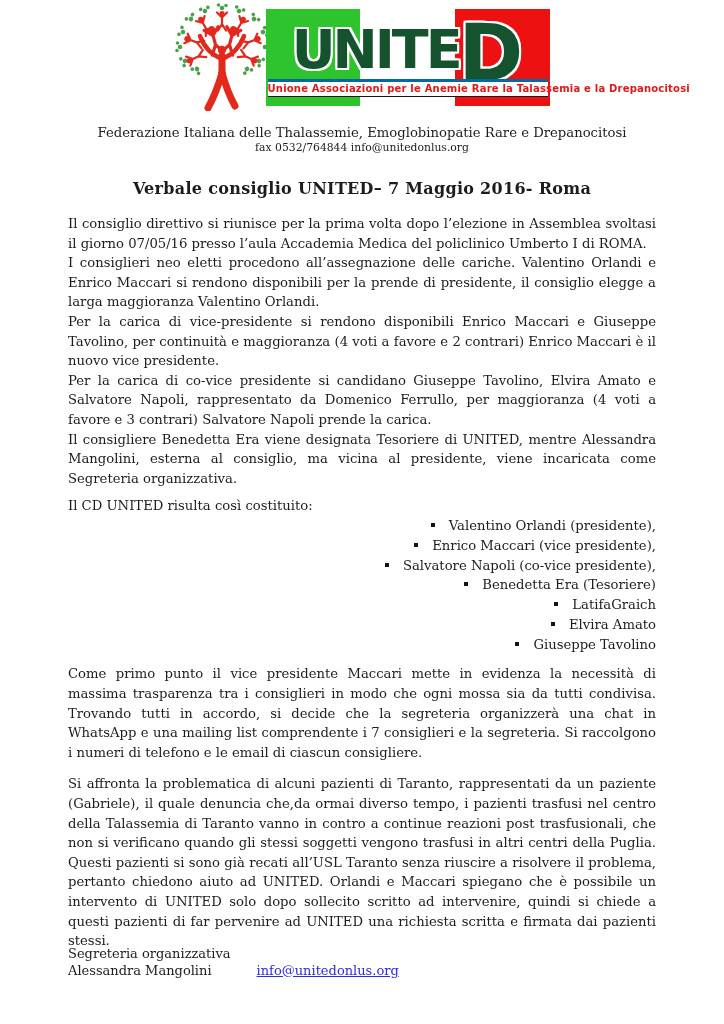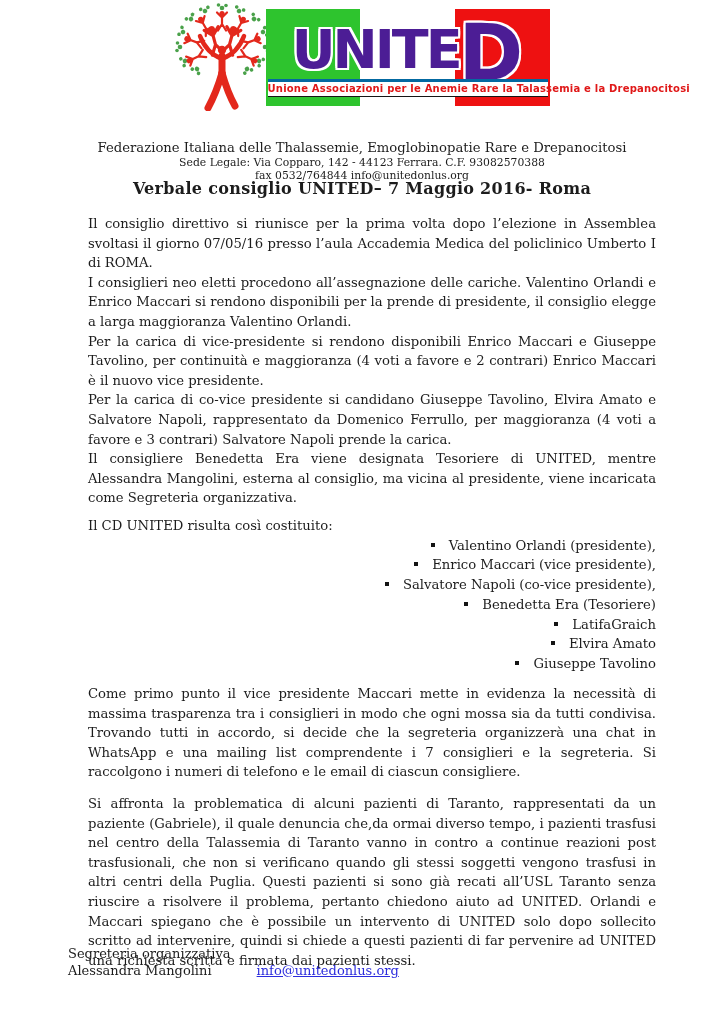--- a/index.html
+++ b/index.html
@@ -36,21 +36,21 @@
   .band-white { background: #ffffff; }
   .band-red   { background: #ee1111; }
   .wordmark {
     position: absolute;
     left: 0; right: 0; top: 0; bottom: 14px;
     display: flex;
     align-items: center;
     justify-content: center;
     font-family: "DejaVu Sans", sans-serif;
     font-weight: 800;
-    color: #4c1d95;
+    color: #14532d;
     text-shadow: -2px -2px 0 #fff, 2px -2px 0 #fff, -2px 2px 0 #fff, 2px 2px 0 #fff,
                  -2px 0 0 #fff, 2px 0 0 #fff, 0 -2px 0 #fff, 0 2px 0 #fff;
     line-height: 1;
     white-space: nowrap;
   }
   .wordmark .main { font-size: 54px; letter-spacing: -3px; }
   .wordmark .bigd { font-size: 78px; margin-left: -1px; position: relative; top: 3px; }
   .flag-tagline {
     position: absolute;
     left: 2px; right: 2px; bottom: 9px;
@@ -62,41 +62,40 @@
     font-weight: bold;
     font-size: 10px;
     text-align: center;
     padding: 1.5px 0;
     white-space: nowrap;
     letter-spacing: 0.2px;
   }
 
   
   .org-header { position: absolute; top: 124px; left: 0; right: 0; text-align: center; }
-  .org-line1 { font-size: 13.2px; line-height: 17px; margin-top: 15px; }
+  .org-line1 { font-size: 13.2px; line-height: 17px; }
   .org-line2, .org-line3 { font-size: 10.8px; line-height: 13px; }
 
   
   .doc-title {
     position: absolute;
     top: 179px; left: 0; right: 0;
     text-align: center;
     font-size: 16px;
     font-weight: bold;
     letter-spacing: 0.3px;
   }
 
   
   .body-text {
     position: absolute;
     top: 214px; left: 68px; right: 68px;
     font-size: 13.2px;
     line-height: 19.6px;
     text-align: justify;
-    margin-left: 20px;
   }
   .body-text p { margin: 0; }
   .list-intro { margin-top: 8px !important; text-align: left; }
   .council-list { list-style: none; margin: 0 0 0 34px; text-align: right; }
   .council-list li { line-height: 19.8px; }
   .council-list li::before {
     content: "";
     display: inline-block;
     width: 4px; height: 4px;
     background: #141414;
@@ -182,21 +181,20 @@
       <div class="wordmark">
         <span class="main">UNITE</span>
           <span class="bigd">D</span>
       </div>
       <div class="flag-tagline">Unione  Associazioni per le Anemie Rare la Talassemia e la  Drepanocitosi</div>
     </div>
   </div>
 
   <div class="org-header">
     <div class="org-line1">Federazione Italiana delle Thalassemie, Emoglobinopatie Rare e Drepanocitosi</div>
-    <div class="org-line2">Sede Legale: Via Copparo, 142 - 44123  Ferrara. C.F. 93082570388</div>
     <div class="org-line3">fax 0532/764844 info@unitedonlus.org</div>
   </div>
 
   <h1 class="doc-title">Verbale consiglio UNITED– 7 Maggio 2016- Roma</h1>
 
   <div class="body-text">
     <p>Il consiglio direttivo si riunisce per la prima volta dopo l’elezione in Assemblea svoltasi il giorno 07/05/16 presso l’aula Accademia Medica del policlinico Umberto I di ROMA.</p>
     <p>I consiglieri neo eletti procedono all’assegnazione delle cariche. Valentino Orlandi e Enrico Maccari si rendono disponibili per la prende di presidente, il consiglio elegge a larga maggioranza Valentino Orlandi.</p>
     <p>Per la carica di vice-presidente si rendono disponibili Enrico Maccari e Giuseppe Tavolino, per continuità e maggioranza (4 voti a favore e 2 contrari) Enrico Maccari è il nuovo vice presidente.</p>
     <p>Per la carica di co-vice presidente si candidano Giuseppe Tavolino, Elvira Amato e Salvatore Napoli, rappresentato da Domenico Ferrullo, per maggioranza (4 voti a favore e 3 contrari) Salvatore Napoli prende la carica.</p>

